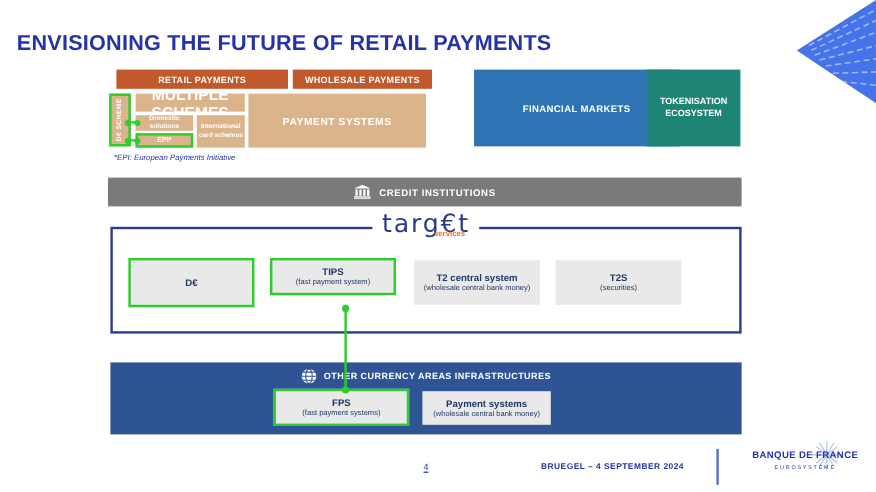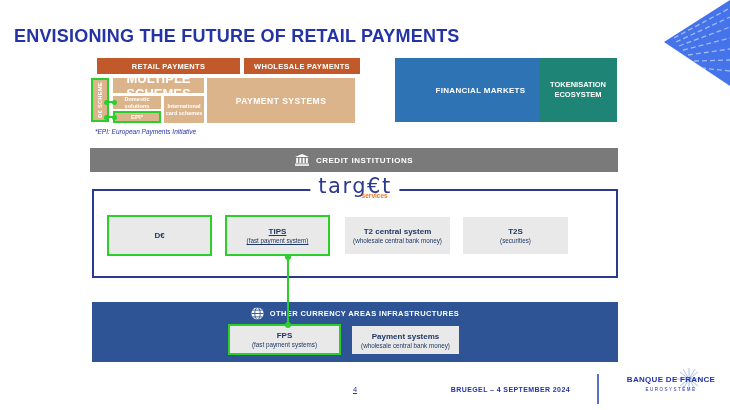--- a/index.html
+++ b/index.html
@@ -52,21 +52,21 @@
   .tl-text { display:block; font-size:21px; font-weight:normal; color:#2B3A8C; letter-spacing:1.5px;
              font-family:"DejaVu Sans",sans-serif; }
   .tl-sub  { display:block; text-align:right; color:#E87722; font-size:6.5px; font-weight:bold;
              margin-top:-4px; padding-right:4px; }
 
   .gbox { background:#E9E9E9; display:flex; flex-direction:column; align-items:center;
           justify-content:center; text-align:center; color:#1F3864; position:absolute; }
   .gbox .t { font-size:8px; font-weight:bold; }
   .gbox .s { font-size:6.3px; margin-top:1px; }
   .tb-de   { left:107px; top:215px; width:105px; height:41px; }
-  .tb-tips { left:225px; top:215px; width:105px; height:41px;text-decoration:underline; }
+  .tb-tips { left:225px; top:215px; width:105px; height:31px; }
   .tb-t2   { left:345px; top:217px; width:105px; height:37px; }
   .tb-t2s  { left:463px; top:217px; width:105px; height:37px; }
 
   .vline { position:absolute; left:287px; top:256px; width:2px; height:69px; background:#2BCE2B; z-index:4; }
 
   
   .oc-panel { left:92px; top:302px; width:526px; height:60px; background:#2F5496; }
   .oc-head { position:absolute; left:0; top:5px; width:100%; display:flex; align-items:center;
              justify-content:center; gap:6px; }
   .oc-head span { color:#fff; font-weight:bold; font-size:7.5px; letter-spacing:.4px; }

